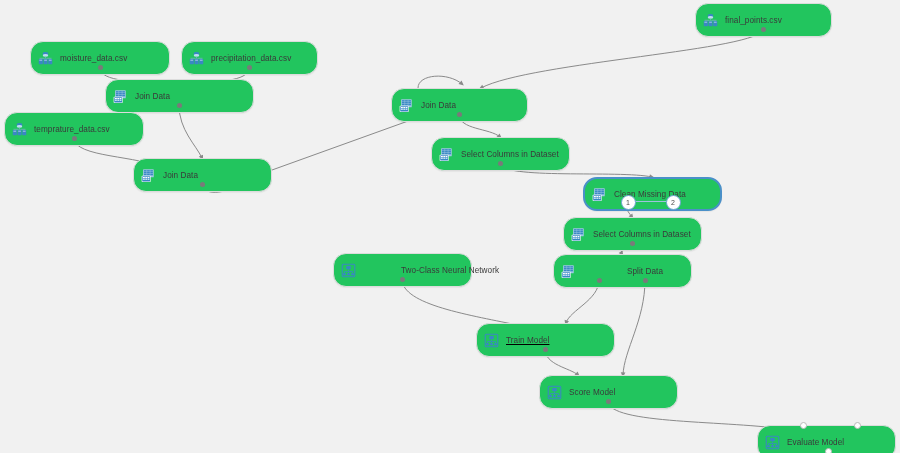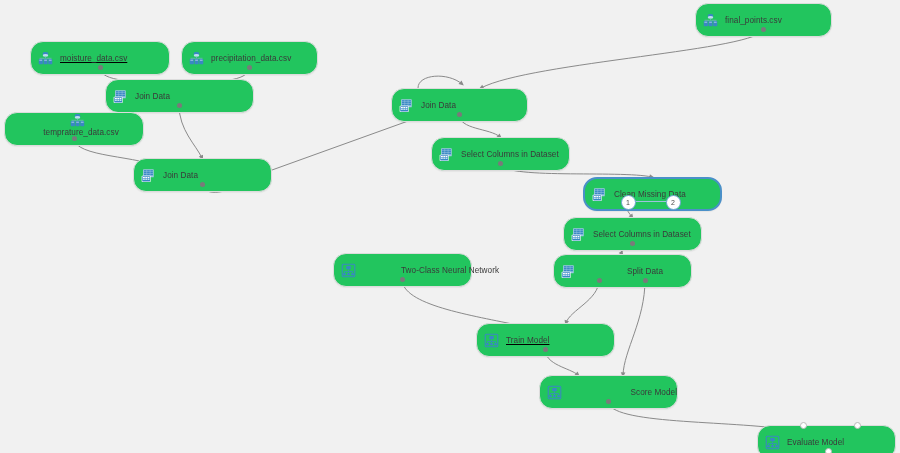--- a/index.html
+++ b/index.html
@@ -119,21 +119,21 @@
         <path d="M632,243 C632,252 618,248 622,254" marker-end="url(#arr)"></path>
         <path d="M599,280 C599,300 570,310 566,323" marker-end="url(#arr)"></path>
         <path d="M645,280 C645,320 624,350 623,375" marker-end="url(#arr)"></path>
         <path d="M402,279 C402,305 470,315 522,326" marker-end="url(#arr)"></path>
         <path d="M545,349 C545,365 570,368 578,375" marker-end="url(#arr)"></path>
         <path d="M608,401 C608,425 730,420 790,430" marker-end="url(#arr)"></path>
       </g>
   </svg>
 
   <div id="node-layer">
-      <div class="node" style="left: 30px; top: 41px; width: 140px; text-decoration: underline;">
+      <div class="node" style="left: 30px; top: 41px; width: 140px;">
         <svg class="node-icon" viewBox="0 0 16 16">
           <ellipse cx="8" cy="2.6" rx="2.9" ry="1.5" fill="#3a87c4"></ellipse>
           <rect x="5.1" y="2.6" width="5.8" height="2.1" fill="#3a87c4"></rect>
           <ellipse cx="8" cy="4.7" rx="2.9" ry="1.4" fill="#bcdcf0"></ellipse>
           <rect x="7.6" y="6" width="0.8" height="2.2" fill="#7aaecd"></rect>
           <rect x="1.6" y="7.3" width="5.6" height="0.8" fill="#7aaecd"></rect>
           <rect x="8.8" y="7.3" width="5.6" height="0.8" fill="#7aaecd"></rect>
           <rect x="0.8" y="8.4" width="4.4" height="5.6" rx="0.5" fill="#3a87c4"></rect>
           <rect x="5.9" y="8.4" width="4.3" height="5.6" rx="0.5" fill="#3a87c4"></rect>
           <rect x="10.9" y="8.4" width="4.3" height="5.6" rx="0.5" fill="#3a87c4"></rect>
@@ -182,21 +182,21 @@
             <rect x="7.2" y="9.6" width="1.8" height="1.3"></rect>
           </g>
           <g fill="#cfe7f6">
             <rect x="2" y="11.4" width="2.1" height="1.3"></rect>
             <rect x="4.6" y="11.4" width="2.1" height="1.3"></rect>
             <rect x="7.2" y="11.4" width="1.8" height="1.3"></rect>
           </g>
         </svg>
         <span class="node-label">Join Data</span>
       </div>
-      <div class="node" style="left: 4px; top: 112px; width: 140px; flex-direction: column;">
+      <div class="node" style="left: 4px; top: 112px; width: 140px;">
         <svg class="node-icon" viewBox="0 0 16 16">
           <ellipse cx="8" cy="2.6" rx="2.9" ry="1.5" fill="#3a87c4"></ellipse>
           <rect x="5.1" y="2.6" width="5.8" height="2.1" fill="#3a87c4"></rect>
           <ellipse cx="8" cy="4.7" rx="2.9" ry="1.4" fill="#bcdcf0"></ellipse>
           <rect x="7.6" y="6" width="0.8" height="2.2" fill="#7aaecd"></rect>
           <rect x="1.6" y="7.3" width="5.6" height="0.8" fill="#7aaecd"></rect>
           <rect x="8.8" y="7.3" width="5.6" height="0.8" fill="#7aaecd"></rect>
           <rect x="0.8" y="8.4" width="4.4" height="5.6" rx="0.5" fill="#3a87c4"></rect>
           <rect x="5.9" y="8.4" width="4.3" height="5.6" rx="0.5" fill="#3a87c4"></rect>
           <rect x="10.9" y="8.4" width="4.3" height="5.6" rx="0.5" fill="#3a87c4"></rect>
@@ -420,21 +420,21 @@
           <rect x="3.5" y="8.6" width="9" height="0.8" fill="#3a87c4"></rect>
           <rect x="3.2" y="9.4" width="0.8" height="1.5" fill="#3a87c4"></rect>
           <rect x="7.6" y="9.4" width="0.8" height="1.5" fill="#3a87c4"></rect>
           <rect x="12" y="9.4" width="0.8" height="1.5" fill="#3a87c4"></rect>
           <rect x="2" y="10.8" width="3.2" height="2.2" rx="0.4" fill="#3a87c4"></rect>
           <rect x="6.4" y="10.8" width="3.2" height="2.2" rx="0.4" fill="#3a87c4"></rect>
           <rect x="10.8" y="10.8" width="3.2" height="2.2" rx="0.4" fill="#3a87c4"></rect>
         </svg>
         <span class="node-label">Train Model</span>
       </div>
-      <div class="node" style="left: 539px; top: 375px; width: 139px; justify-content: space-between;">
+      <div class="node" style="left: 539px; top: 375px; width: 139px;">
         <svg class="node-icon" viewBox="0 0 16 16">
           <rect x="1.3" y="1.3" width="13.4" height="13.4" rx="1.2" fill="none" stroke="#3a87c4" stroke-width="1.1"></rect>
           <rect x="5.6" y="3.3" width="4.8" height="3.4" rx="0.5" fill="#3a87c4"></rect>
           <rect x="7.6" y="6.7" width="0.8" height="2.1" fill="#3a87c4"></rect>
           <rect x="3.5" y="8.6" width="9" height="0.8" fill="#3a87c4"></rect>
           <rect x="3.2" y="9.4" width="0.8" height="1.5" fill="#3a87c4"></rect>
           <rect x="7.6" y="9.4" width="0.8" height="1.5" fill="#3a87c4"></rect>
           <rect x="12" y="9.4" width="0.8" height="1.5" fill="#3a87c4"></rect>
           <rect x="2" y="10.8" width="3.2" height="2.2" rx="0.4" fill="#3a87c4"></rect>
           <rect x="6.4" y="10.8" width="3.2" height="2.2" rx="0.4" fill="#3a87c4"></rect>

